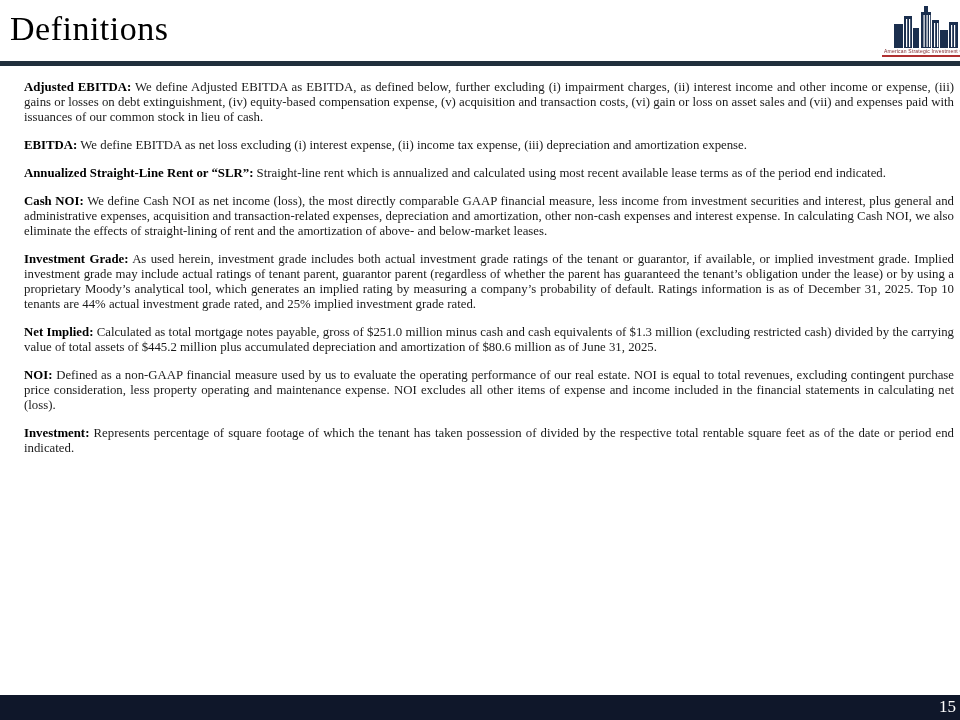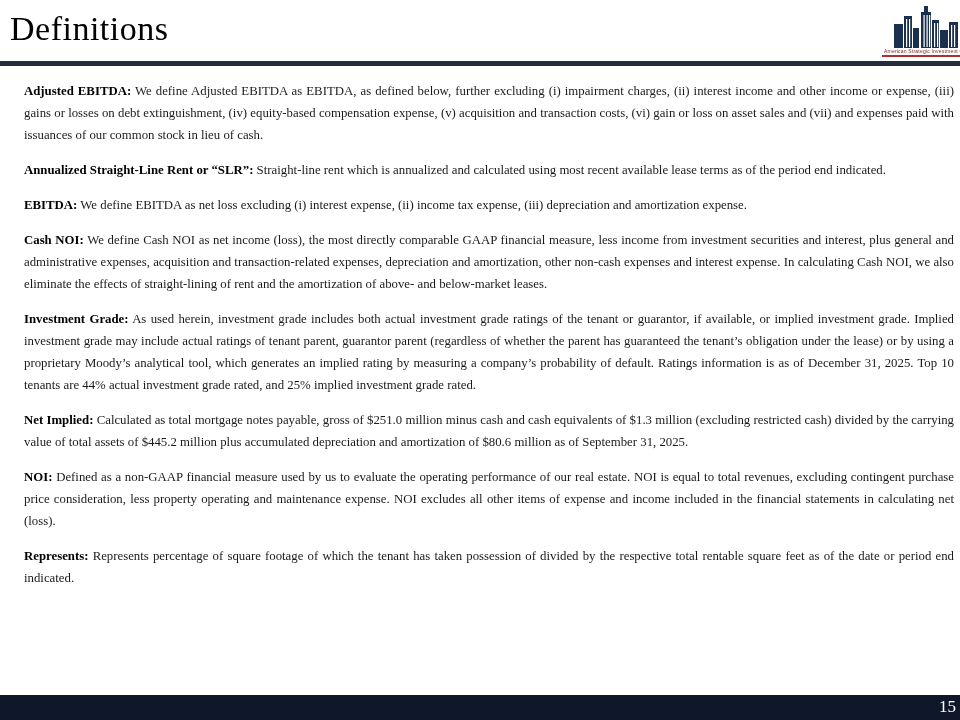--- a/index.html
+++ b/index.html
@@ -62,21 +62,21 @@
   
   .content {
     position: absolute;
     top: 80px;
     left: 24px;
     right: 24px;
   }
   .def {
     margin: 0 0 13px 0;
     font-size: 12.8px;
-    line-height: 22px;
+    line-height: 15px;
     color: #1a1a1a;
     text-align: justify;
   }
   .def strong {
     color: #000000;
     font-weight: bold;
   }
   
   .footer {
     position: absolute;
@@ -131,33 +131,33 @@
       <div class="logo-bar"></div>
     </div>
 
     <div class="header-rule"></div>
   </div>
 
   <div class="content">
 
     <p class="def"><strong>Adjusted EBITDA:</strong><span> We define Adjusted EBITDA as EBITDA, as defined below, further excluding (i) impairment charges, (ii) interest income and other income or expense, (iii) gains or losses on debt extinguishment, (iv) equity-based compensation expense, (v) acquisition and transaction costs, (vi) gain or loss on asset sales and (vii) and expenses paid with issuances of our common stock in lieu of cash.</span></p>
 
+    <p class="def"><strong>EBITDA:</strong><span> We define EBITDA as net loss excluding (i) interest expense, (ii) income tax expense, (iii) depreciation and amortization expense.</span></p>
+
     <p class="def"><strong>Annualized Straight-Line Rent or “SLR”:</strong><span> Straight-line rent which is annualized and calculated using most recent available lease terms as of the period end indicated.</span></p>
-
-    <p class="def"><strong>EBITDA:</strong><span> We define EBITDA as net loss excluding (i) interest expense, (ii) income tax expense, (iii) depreciation and amortization expense.</span></p>
 
     <p class="def"><strong>Cash NOI:</strong><span> We define Cash NOI as net income (loss), the most directly comparable GAAP financial measure, less income from investment securities and interest, plus general and administrative expenses, acquisition and transaction-related expenses, depreciation and amortization, other non-cash expenses and interest expense. In calculating Cash NOI, we also eliminate the effects of straight-lining of rent and the amortization of above- and below-market leases.</span></p>
 
     <p class="def"><strong>Investment Grade:</strong><span> As used herein, investment grade includes both actual investment grade ratings of the tenant or guarantor, if available, or implied investment grade. Implied investment grade may include actual ratings of tenant parent, guarantor parent (regardless of whether the parent has guaranteed the tenant’s obligation under the lease) or by using a proprietary Moody’s analytical tool, which generates an implied rating by measuring a company’s probability of default. Ratings information is as of December 31, 2025. Top 10 tenants are 44% actual investment grade rated, and 25% implied investment grade rated.</span></p>
 
-    <p class="def"><strong>Net Implied:</strong><span> Calculated as total mortgage notes payable, gross of $251.0 million minus cash and cash equivalents of $1.3 million (excluding restricted cash) divided by the carrying value of total assets of $445.2 million plus accumulated depreciation and amortization of $80.6 million as of September 31, 2025.</span></p>
+    <p class="def"><strong>Net Implied:</strong><span> Calculated as total mortgage notes payable, gross of $251.0 million minus cash and cash equivalents of $1.3 million (excluding restricted cash) divided by the carrying value of total assets of $445.2 million plus accumulated depreciation and amortization of $80.6 million as of June 31, 2025.</span></p>
 
     <p class="def"><strong>NOI:</strong><span> Defined as a non-GAAP financial measure used by us to evaluate the operating performance of our real estate. NOI is equal to total revenues, excluding contingent purchase price consideration, less property operating and maintenance expense. NOI excludes all other items of expense and income included in the financial statements in calculating net (loss).</span></p>
 
-    <p class="def"><strong>Represents:</strong><span> Represents percentage of square footage of which the tenant has taken possession of divided by the respective total rentable square feet as of the date or period end indicated.</span></p>
+    <p class="def"><strong>Investment:</strong><span> Represents percentage of square footage of which the tenant has taken possession of divided by the respective total rentable square feet as of the date or period end indicated.</span></p>
 
 
   </div>
 
   <div class="footer">
     <div class="page-number">15</div>
   </div>
 
 </div>
 

